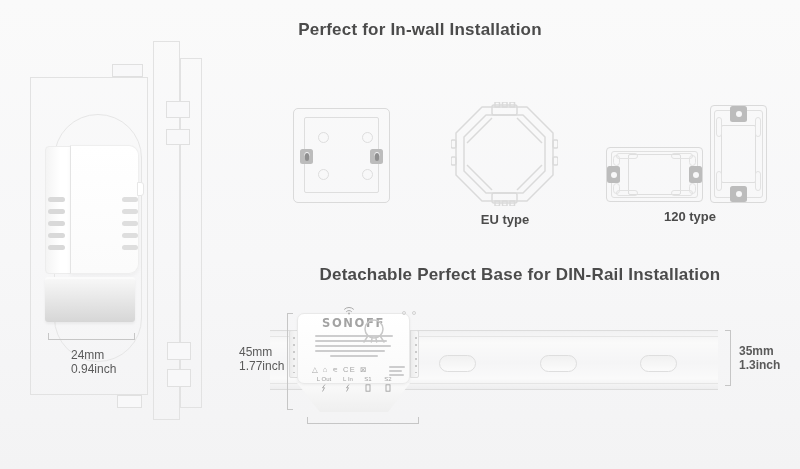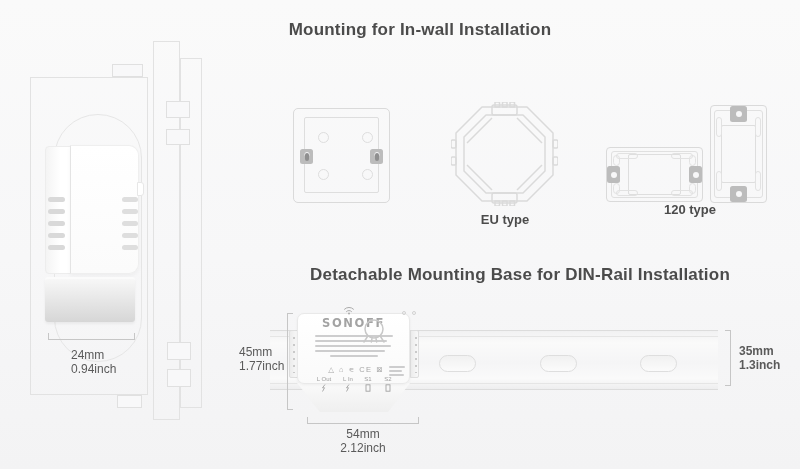--- a/index.html
+++ b/index.html
@@ -44,21 +44,21 @@
   .rail{background:linear-gradient(180deg,#f1f1f2 0%,#fafafa 20%,#f5f5f6 55%,#fafafa 82%,#eeeeef 100%);border-top:1px solid #dcdcdc;border-bottom:1px solid #dcdcdc;}
   .rail-inner{position:absolute;left:0;right:0;top:5px;bottom:5px;border-top:1px solid #e5e5e5;border-bottom:1px solid #e5e5e5;}
   .rail-slot{position:absolute;height:17px;border:1px solid #dedede;border-radius:9px;background:linear-gradient(180deg,#f1f1f1,#fbfbfb);}
   
   .din-clip{background:linear-gradient(90deg,#ececec,#f8f8f8);border:1px solid #dedede;}
   .clip-teeth{position:absolute;width:2px;background-image:repeating-linear-gradient(180deg,#c9c9c9 0 2px,transparent 2px 7px);}
   .din-body{background:linear-gradient(180deg,#ffffff,#fafafa);border:1px solid #e9e9e9;border-radius:7px;box-shadow:0 1px 3px rgba(0,0,0,.05);}
   .din-trap{clip-path:polygon(0 0,100% 0,80.5% 100%,20.4% 100%);background:linear-gradient(180deg,#fafafa,#efefef);filter:drop-shadow(0 1px 1px rgba(0,0,0,.10));}
   .sonoff-logo{font-size:11.5px;font-weight:bold;letter-spacing:1.6px;color:#a3a3a3;text-align:center;font-family:"DejaVu Sans",sans-serif;}
   .spec-line{position:absolute;height:1.6px;background:#cdcdce;border-radius:1px;}
-  .cert-row{font-size:7.5px;color:#a5a5a5;letter-spacing:1.5px;white-space:nowrap;text-align:right;}
+  .cert-row{font-size:7.5px;color:#a5a5a5;letter-spacing:1.5px;white-space:nowrap;}
   .terminal{position:absolute;text-align:center;font-size:6px;color:#9e9e9e;line-height:1;}
   .terminal svg{display:block;margin:2px auto 0;}
   .tiny-mark{position:absolute;width:4px;height:4px;border:1px solid #d2d2d2;border-radius:50%;}
 </style>
 </head>
 <body>
 
 <div class="stage">
 
   <div class="abs oline" style="left:153px;top:41px;width:27px;height:379px;"></div>
@@ -89,21 +89,21 @@
   <span class="vent" style="left:122px;top:245px;width:16px;background:#dedede;"></span>
 
   <div class="abs dev-base" style="left:45px;top:277px;width:90px;height:45px;"></div>
 
   <div class="abs brk brk-u" style="left:48px;top:333px;width:87px;height:7px;"></div>
   <div class="abs dim-text" style="left:71px;top:348px;">
     <div>24mm</div>
     <div>0.94inch</div>
   </div>
 
-  <div class="abs heading" style="left:250px;top:20px;width:340px;">Mounting for In-wall Installation</div>
+  <div class="abs heading" style="left:250px;top:20px;width:340px;">Perfect for In-wall Installation</div>
 
   <div class="abs" style="left:293px;top:108px;width:97px;height:95px;">
     <div class="b86-outer"></div>
     <div class="b86-inner"></div>
     <span class="b86-hole" style="left:24.5px;top:23.5px;"></span>
     <span class="b86-hole" style="left:68.5px;top:23.5px;"></span>
     <span class="b86-hole" style="left:24.5px;top:60.5px;"></span>
     <span class="b86-hole" style="left:68.5px;top:60.5px;"></span>
     <span class="mtab" style="left:7px;top:41px;width:13px;height:15px;">
         <i class="screw"></i>
@@ -164,23 +164,23 @@
     <span class="b120-slot" style="left:6px;top:66px;width:6px;height:20px;"></span>
     <span class="b120-slot" style="left:45px;top:12px;width:6px;height:20px;"></span>
     <span class="b120-slot" style="left:45px;top:66px;width:6px;height:20px;"></span>
     <span class="mtab" style="left:20px;top:1px;width:17px;height:16px;">
         <i class="hole"></i>
       </span>
     <span class="mtab" style="left:20px;top:81px;width:17px;height:16px;">
         <i class="hole"></i>
       </span>
   </div>
-  <div class="abs type-label" style="left:640px;top:202px;width:100px;">120 type</div>
-
-  <div class="abs heading" style="left:270px;top:265px;width:500px;">Detachable Mounting Base for DIN-Rail Installation</div>
+  <div class="abs type-label" style="left:640px;top:209px;width:100px;">120 type</div>
+
+  <div class="abs heading" style="left:270px;top:265px;width:500px;">Detachable Perfect Base for DIN-Rail Installation</div>
 
   <div class="abs rail" style="left:270px;top:330px;width:448px;height:60px;">
     <div class="rail-inner"></div>
   </div>
   <div class="abs rail-slot" style="left:439px;top:355px;width:37px;"></div>
   <div class="abs rail-slot" style="left:540px;top:355px;width:37px;"></div>
   <div class="abs rail-slot" style="left:640px;top:355px;width:37px;"></div>
 
   <div class="abs din-clip" style="left:289px;top:330px;width:9px;height:48px;border-radius:2px 0 0 2px;">
     <span class="clip-teeth" style="left:3px;top:6px;height:36px;"></span>
@@ -257,18 +257,14 @@
     <div>1.77inch</div>
   </div>
 
   <div class="abs brk brk-right" style="left:725px;top:330px;width:6px;height:56px;"></div>
   <div class="abs dim-text" style="left:739px;top:344px;font-weight:bold;">
     <div>35mm</div>
     <div>1.3inch</div>
   </div>
 
   <div class="abs brk brk-u" style="left:307px;top:417px;width:112px;height:7px;"></div>
-  <div class="abs dim-text" style="left:307px;top:427px;width:112px;text-align:center;">
-    <div>54mm</div>
-    <div>2.12inch</div>
-  </div>
 
 </div>
 
 </body></html>

